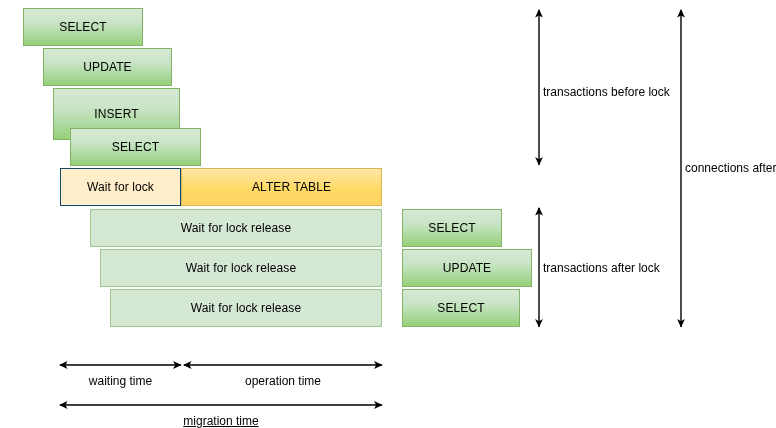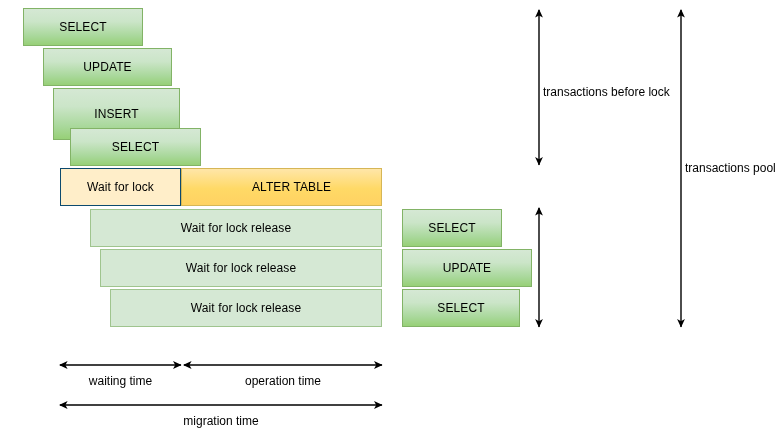--- a/index.html
+++ b/index.html
@@ -151,18 +151,19 @@
     <g>
       <line x1="539" y1="208" x2="539" y2="327" stroke="#000000" stroke-width="1.4" marker-start="url(#arrTail)" marker-end="url(#arrHead)"></line>
     </g>
     <g>
       <line x1="681" y1="10" x2="681" y2="327" stroke="#000000" stroke-width="1.4" marker-start="url(#arrTail)" marker-end="url(#arrHead)"></line>
     </g>
   </svg>
 
   <div class="arrow-label" style="left:184px; top:375px; width:198px; text-align:center;">operation time</div>
   <div class="arrow-label" style="left:60px; top:375px; width:121px; text-align:center;">waiting time</div>
-  <div class="arrow-label" style="left:60px; top:415px; width:322px; text-align:center;">migration time</div>
+  <div class="arrow-label" style="left:60px; top:415px; width:322px; text-align:center;text-decoration:underline;">migration time</div>
 
   <div class="arrow-label" style="left:543px; top:86px;">transactions before lock</div>
-  <div class="arrow-label" style="left:685px; top:162px;">transactions pool</div>
+  <div class="arrow-label" style="left:543px; top:262px;">transactions after lock</div>
+  <div class="arrow-label" style="left:685px; top:162px;">connections after</div>
 
 </div>
 
 </body></html>

